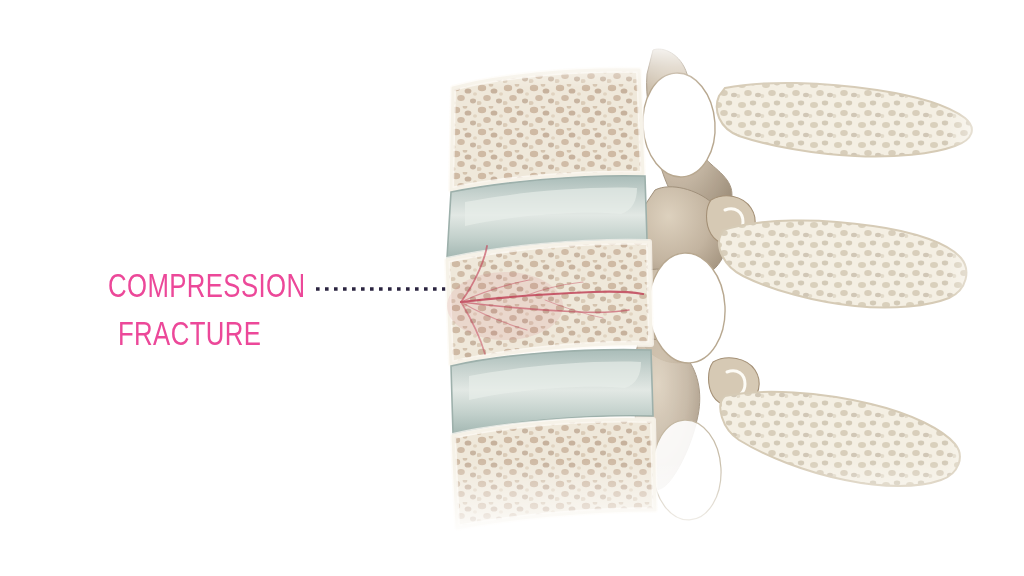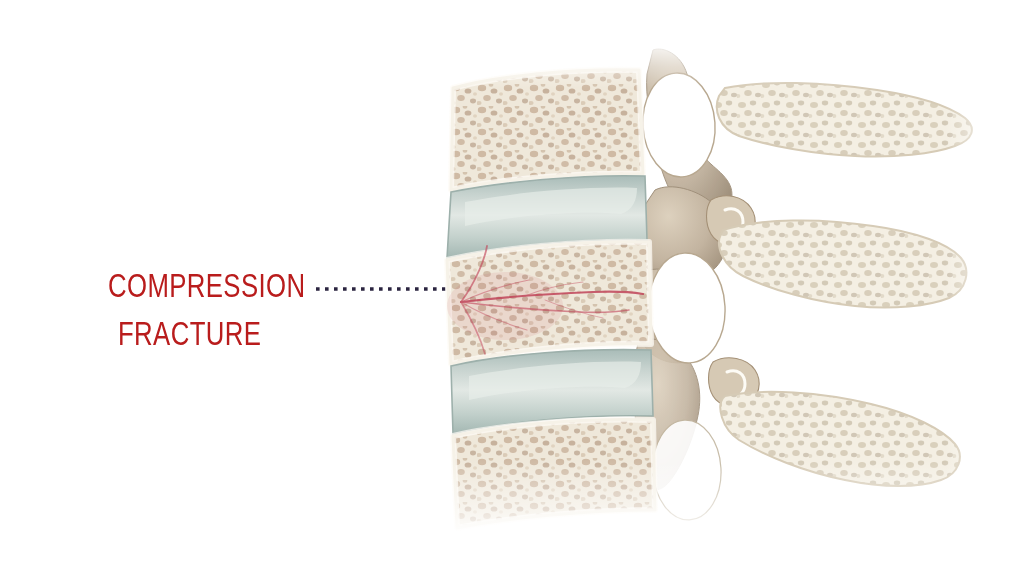--- a/index.html
+++ b/index.html
@@ -18,21 +18,21 @@
 
   
   #label-block {
     position: absolute;
     left: 108px;
     top: 262px;
     width: 230px;
     text-align: left;
     line-height: 1.45;
     letter-spacing: 0.5px;
-    color: #b91c1c;
+    color: #ec4899;
   }
   .label-line {
     display: block;
     font-size: 33px;
     font-weight: 400;
     font-family: "Liberation Sans Narrow", "Liberation Sans", sans-serif;
     transform: scaleX(0.78);
     transform-origin: left center;
     white-space: nowrap;
   }

